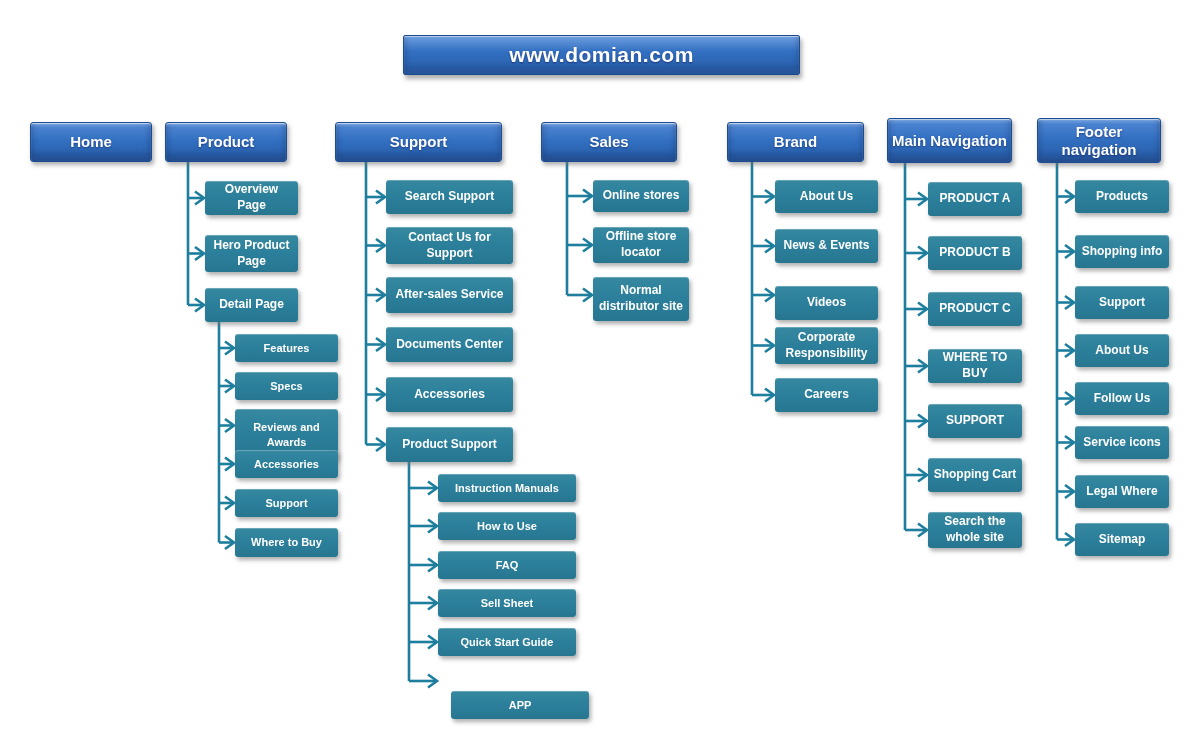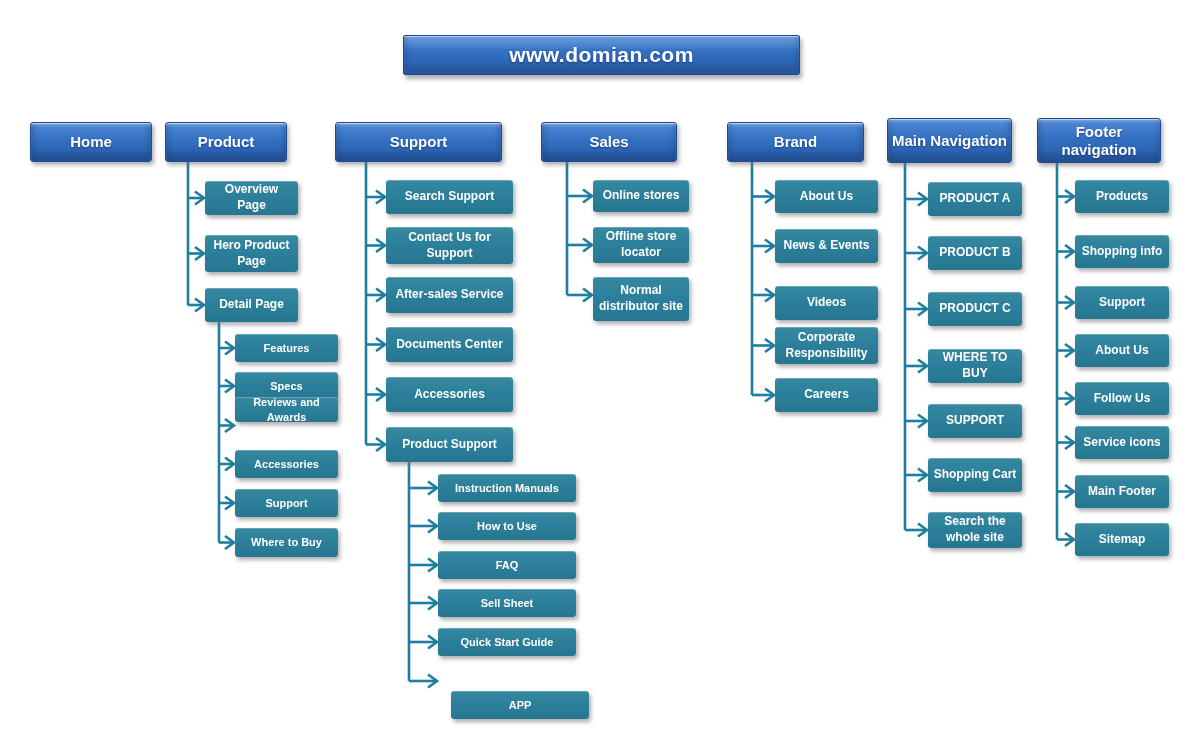--- a/index.html
+++ b/index.html
@@ -151,21 +151,21 @@
   <div class="box tbox" id="t-mainnav" style="left:887px;top:118px;width:125px;height:45px;">Main Navigation</div>
   <div class="box tbox" id="t-brand" style="left:727px;top:122px;width:137px;height:40px;">Brand</div>
   <div class="box tbox" id="t-footernav" style="left:1037px;top:118px;width:124px;height:45px;">Footer navigation</div>
 
   <div class="box nbox" style="left:205px;top:181px;width:93px;height:34px;">Overview Page</div>
   <div class="box nbox" style="left:205px;top:235px;width:93px;height:37px;">Hero Product Page</div>
   <div class="box nbox" id="n-detail" style="left:205px;top:288px;width:93px;height:34px;">Detail Page</div>
 
   <div class="box nbox lvl3" style="left:235px;top:334px;width:103px;height:28px;">Features</div>
   <div class="box nbox lvl3" style="left:235px;top:372px;width:103px;height:28px;">Specs</div>
-  <div class="box nbox lvl3" style="left:235px;top:397px;width:103px;height:25px;">Reviews and Awards</div>
+  <div class="box nbox lvl3" style="left:235px;top:409px;width:103px;height:51px;">Reviews and Awards</div>
   <div class="box nbox lvl3" style="left:235px;top:450px;width:103px;height:28px;">Accessories</div>
   <div class="box nbox lvl3" style="left:235px;top:489px;width:103px;height:28px;">Support</div>
   <div class="box nbox lvl3" style="left:235px;top:528px;width:103px;height:29px;">Where to Buy</div>
 
   <div class="box nbox" style="left:386px;top:180px;width:127px;height:34px;">Search Support</div>
   <div class="box nbox" style="left:386px;top:227px;width:127px;height:37px;">Contact Us for Support</div>
   <div class="box nbox" style="left:386px;top:277px;width:127px;height:36px;">After-sales Service</div>
   <div class="box nbox" style="left:386px;top:327px;width:127px;height:35px;">Documents Center</div>
   <div class="box nbox" style="left:386px;top:377px;width:127px;height:35px;">Accessories</div>
   <div class="box nbox" id="n-prodsup" style="left:386px;top:427px;width:127px;height:35px;">Product Support</div>
@@ -194,15 +194,15 @@
   <div class="box nbox" style="left:928px;top:404px;width:94px;height:34px;">SUPPORT</div>
   <div class="box nbox" style="left:928px;top:458px;width:94px;height:34px;">Shopping Cart</div>
   <div class="box nbox" style="left:928px;top:512px;width:94px;height:36px;">Search the whole site</div>
 
   <div class="box nbox" style="left:1075px;top:180px;width:94px;height:33px;">Products</div>
   <div class="box nbox" style="left:1075px;top:235px;width:94px;height:33px;">Shopping info</div>
   <div class="box nbox" style="left:1075px;top:286px;width:94px;height:33px;">Support</div>
   <div class="box nbox" style="left:1075px;top:334px;width:94px;height:33px;">About Us</div>
   <div class="box nbox" style="left:1075px;top:382px;width:94px;height:33px;">Follow Us</div>
   <div class="box nbox" style="left:1075px;top:426px;width:94px;height:33px;">Service icons</div>
-  <div class="box nbox" style="left:1075px;top:475px;width:94px;height:33px;">Main Footer</div>
+  <div class="box nbox" style="left:1075px;top:475px;width:94px;height:33px;">Legal Where</div>
   <div class="box nbox" style="left:1075px;top:523px;width:94px;height:33px;">Sitemap</div>
 </div>
 
 </body></html>

